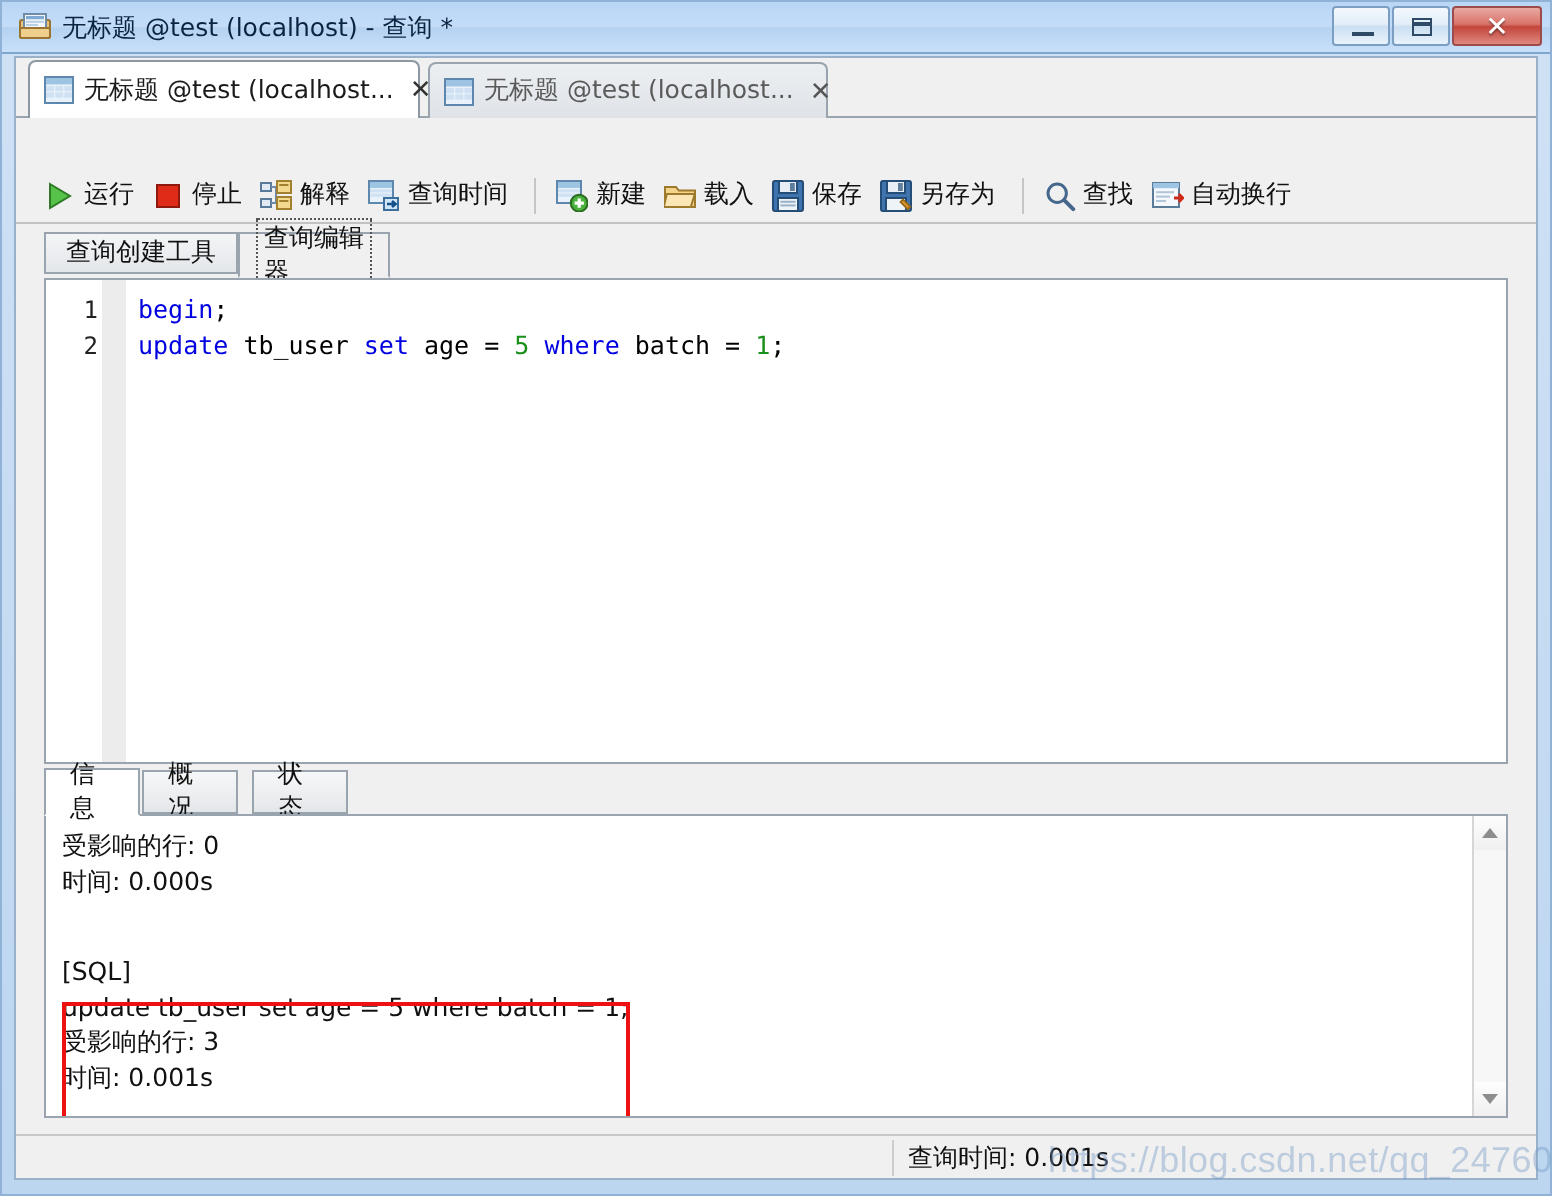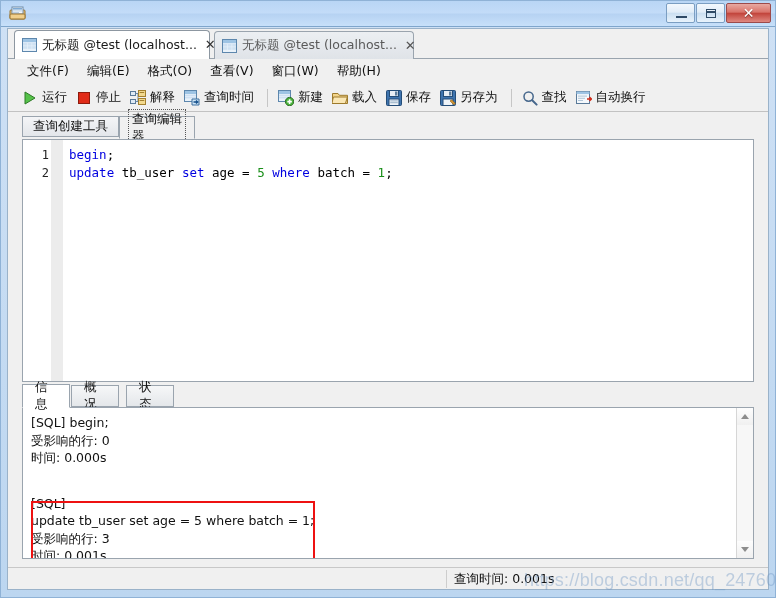--- a/index.html
+++ b/index.html
@@ -215,20 +215,21 @@
     <span class="title-icon">
       <svg width="17" height="16" viewBox="0 0 17 16">
         <rect x="1" y="4" width="15" height="9" rx="1" fill="#e8c27a" stroke="#9a7430"></rect>
         <rect x="3" y="1" width="11" height="7" fill="#f2f6fb" stroke="#6f8ba8"></rect>
         <rect x="4" y="2" width="9" height="1.6" fill="#7fa9d2"></rect>
         <rect x="4" y="4.4" width="9" height="1" fill="#b9cfe3"></rect>
         <rect x="4" y="6" width="6" height="1" fill="#b9cfe3"></rect>
         <rect x="1" y="8" width="15" height="5" rx="1" fill="#f0cf8c" stroke="#9a7430"></rect>
       </svg>
     </span>
+    <div class="title-text zh">无标题 @test (localhost) - 查询 *</div>
     <div class="win-btns">
       <div class="win-btn">
           <i class="glyph-min"></i>
         </div>
       <div class="win-btn">
           <i class="glyph-rest"></i>
         </div>
       <div class="win-btn close">
         <span class="glyph-x">✕</span>
       </div>
@@ -267,28 +268,20 @@
             <rect x="1" y="8.2" width="4" height="2.6" fill="#cfe1f2"></rect>
             <rect x="5.6" y="8.2" width="4" height="2.6" fill="#cfe1f2"></rect>
             <rect x="10.2" y="8.2" width="3.8" height="2.6" fill="#cfe1f2"></rect>
           </svg>
         </span>
         <span class="tablabel zh">无标题 @test (localhost...</span>
         <span class="tabclose">✕</span>
       </div>
     </div>
 
-    <div class="menubar">
-      <div class="menuitem zh">文件(F)</div>
-      <div class="menuitem zh">编辑(E)</div>
-      <div class="menuitem zh">格式(O)</div>
-      <div class="menuitem zh">查看(V)</div>
-      <div class="menuitem zh">窗口(W)</div>
-      <div class="menuitem zh">帮助(H)</div>
-    </div>
 
     <div class="toolbar">
 
       <div class="tbtn">
         <span class="ico">
           <svg width="16" height="16" viewBox="0 0 16 16">
               <polygon points="3,2 13,8 3,14" fill="#56c24a" stroke="#2e7a27" stroke-width="1"></polygon>
             </svg>
         </span>
         <span class="tlabel zh">运行</span>
@@ -444,21 +437,20 @@
         <div class="restab off" style="left:49px;width:48px;">
           <span class="zh">概况</span>
         </div>
         <div class="restab off" style="left:104px;width:48px;">
           <span class="zh">状态</span>
         </div>
       </div>
 
       <div class="resbody">
         <div class="logarea">
-          <div class="logline zh">[SQL] begin;</div>
           <div class="logline zh">受影响的行: 0</div>
           <div class="logline zh">时间: 0.000s</div>
           <div class="logblank"></div>
           <div class="logblank"></div>
           <div class="logline zh">[SQL]</div>
           <div class="logline zh">update tb_user set age = 5 where batch = 1;</div>
           <div class="logline zh">受影响的行: 3</div>
           <div class="logline zh">时间: 0.001s</div>
         </div>
 

